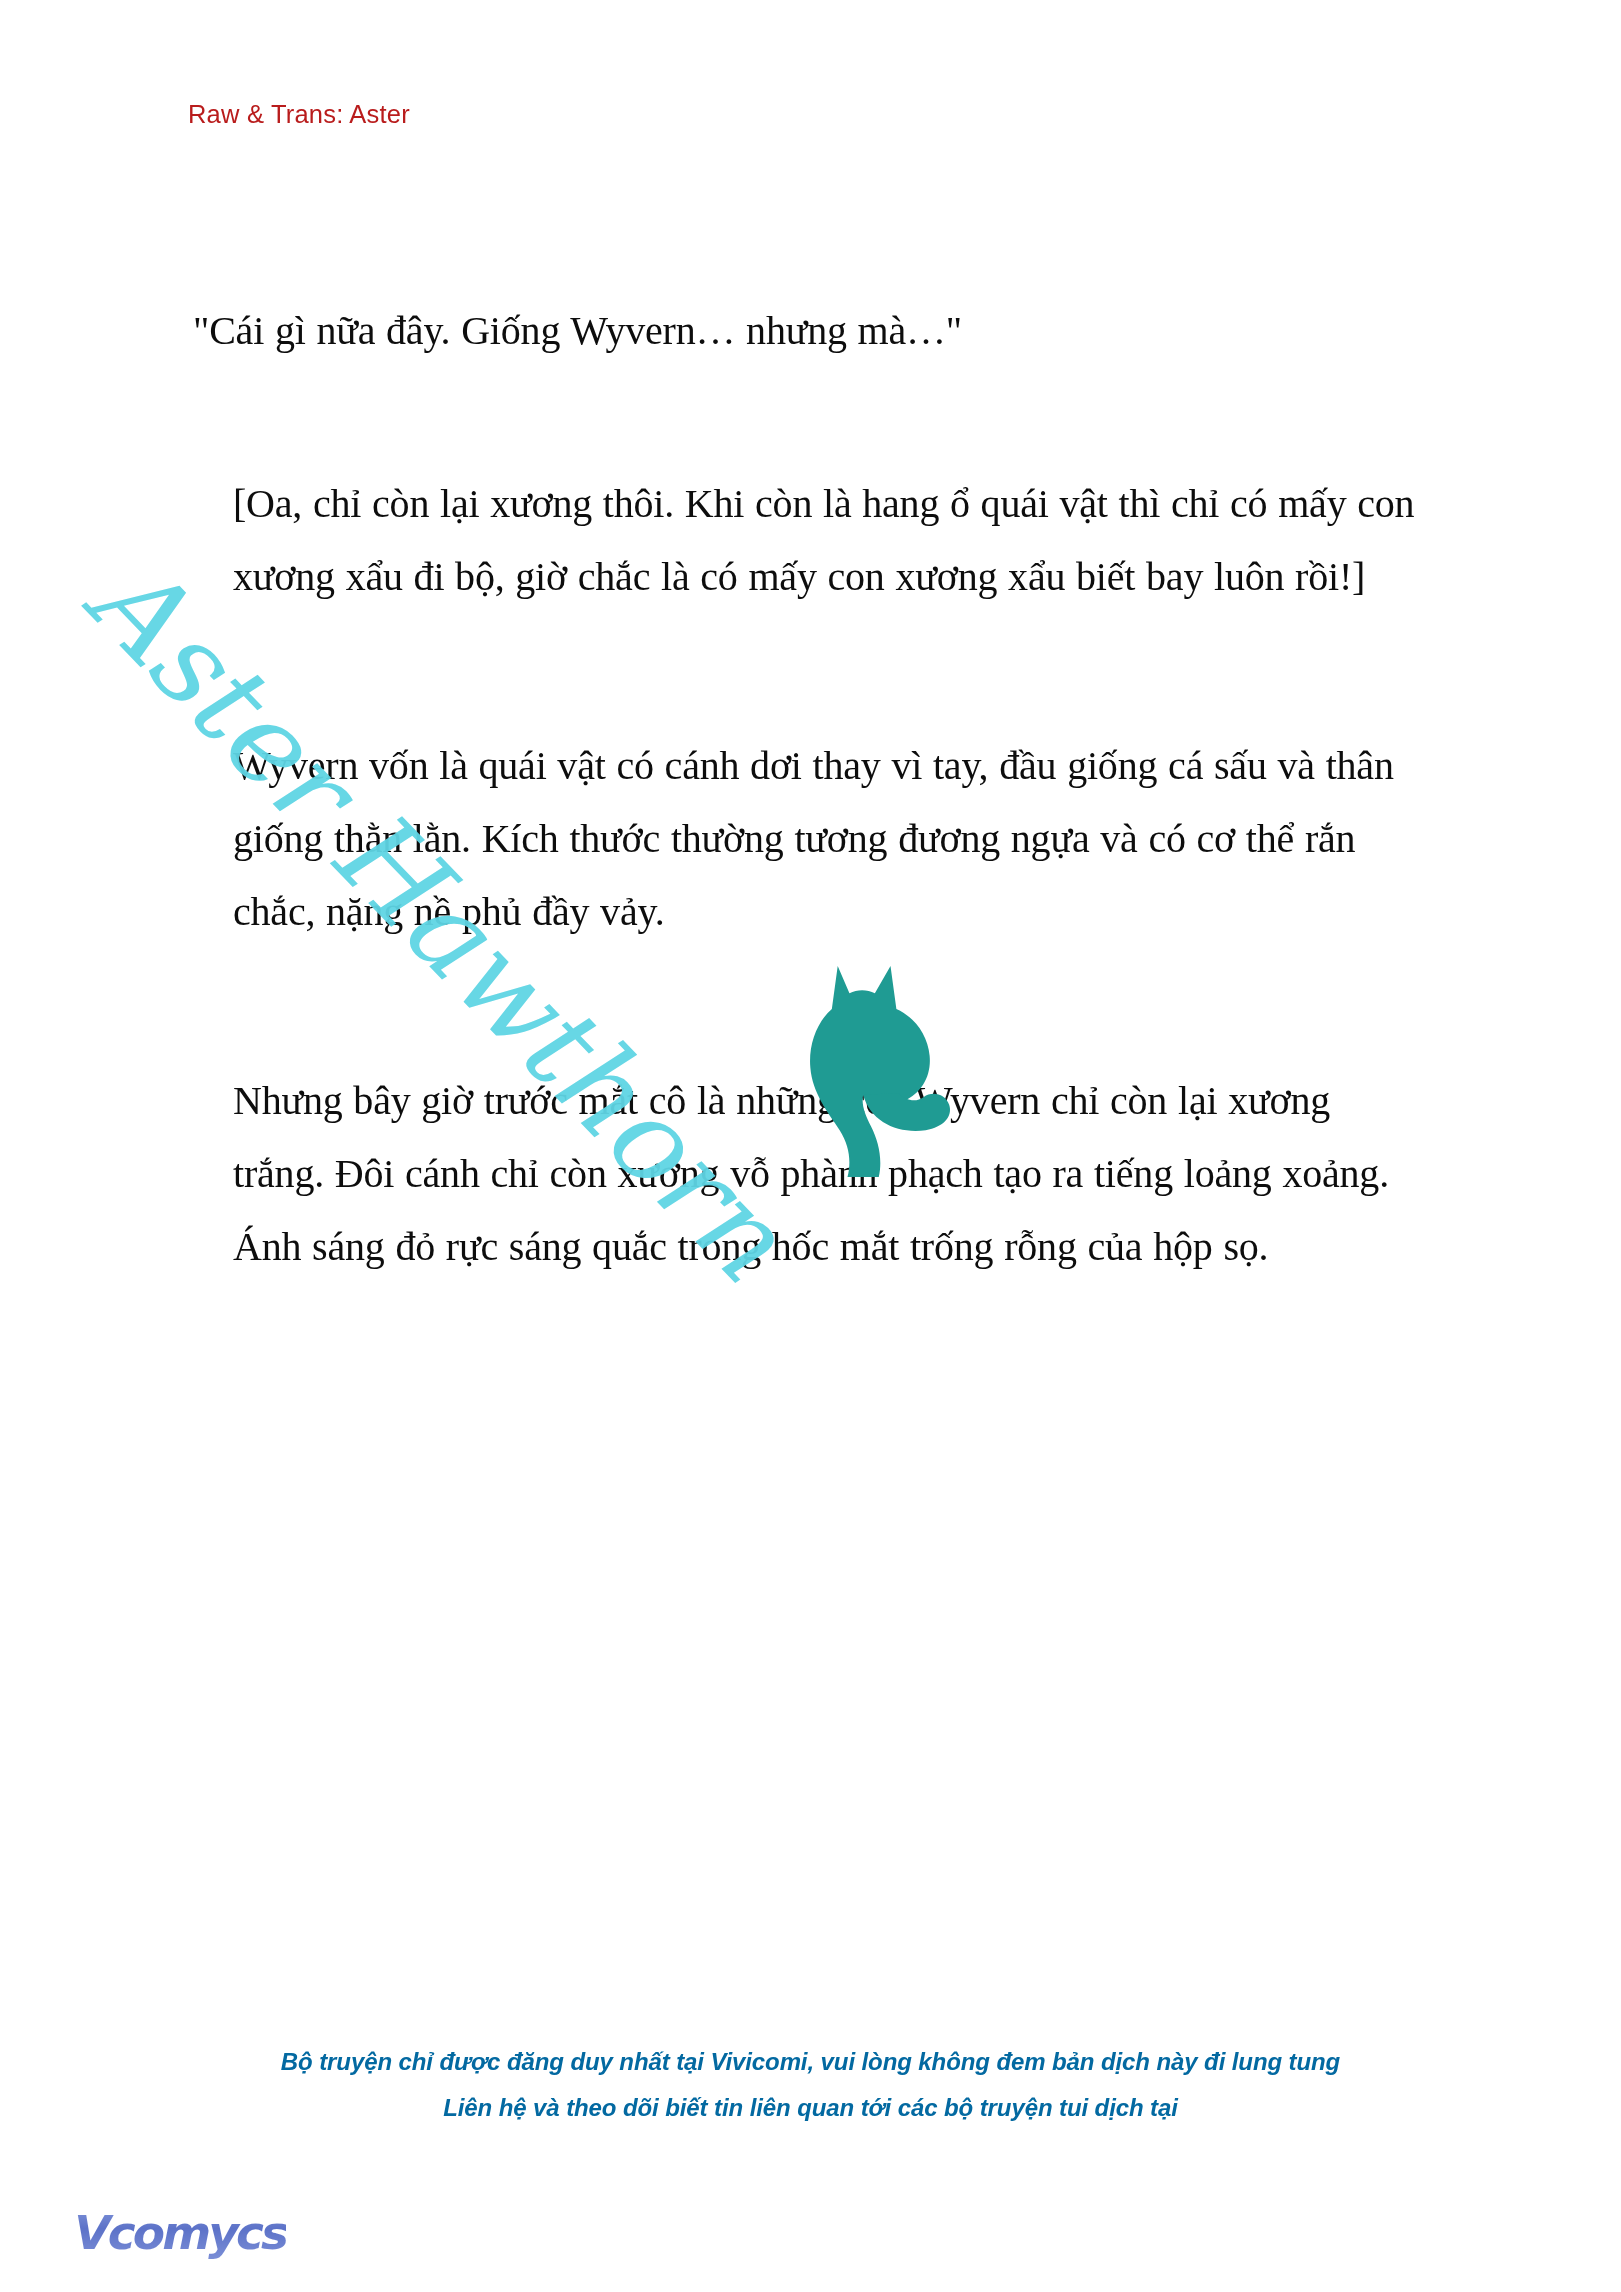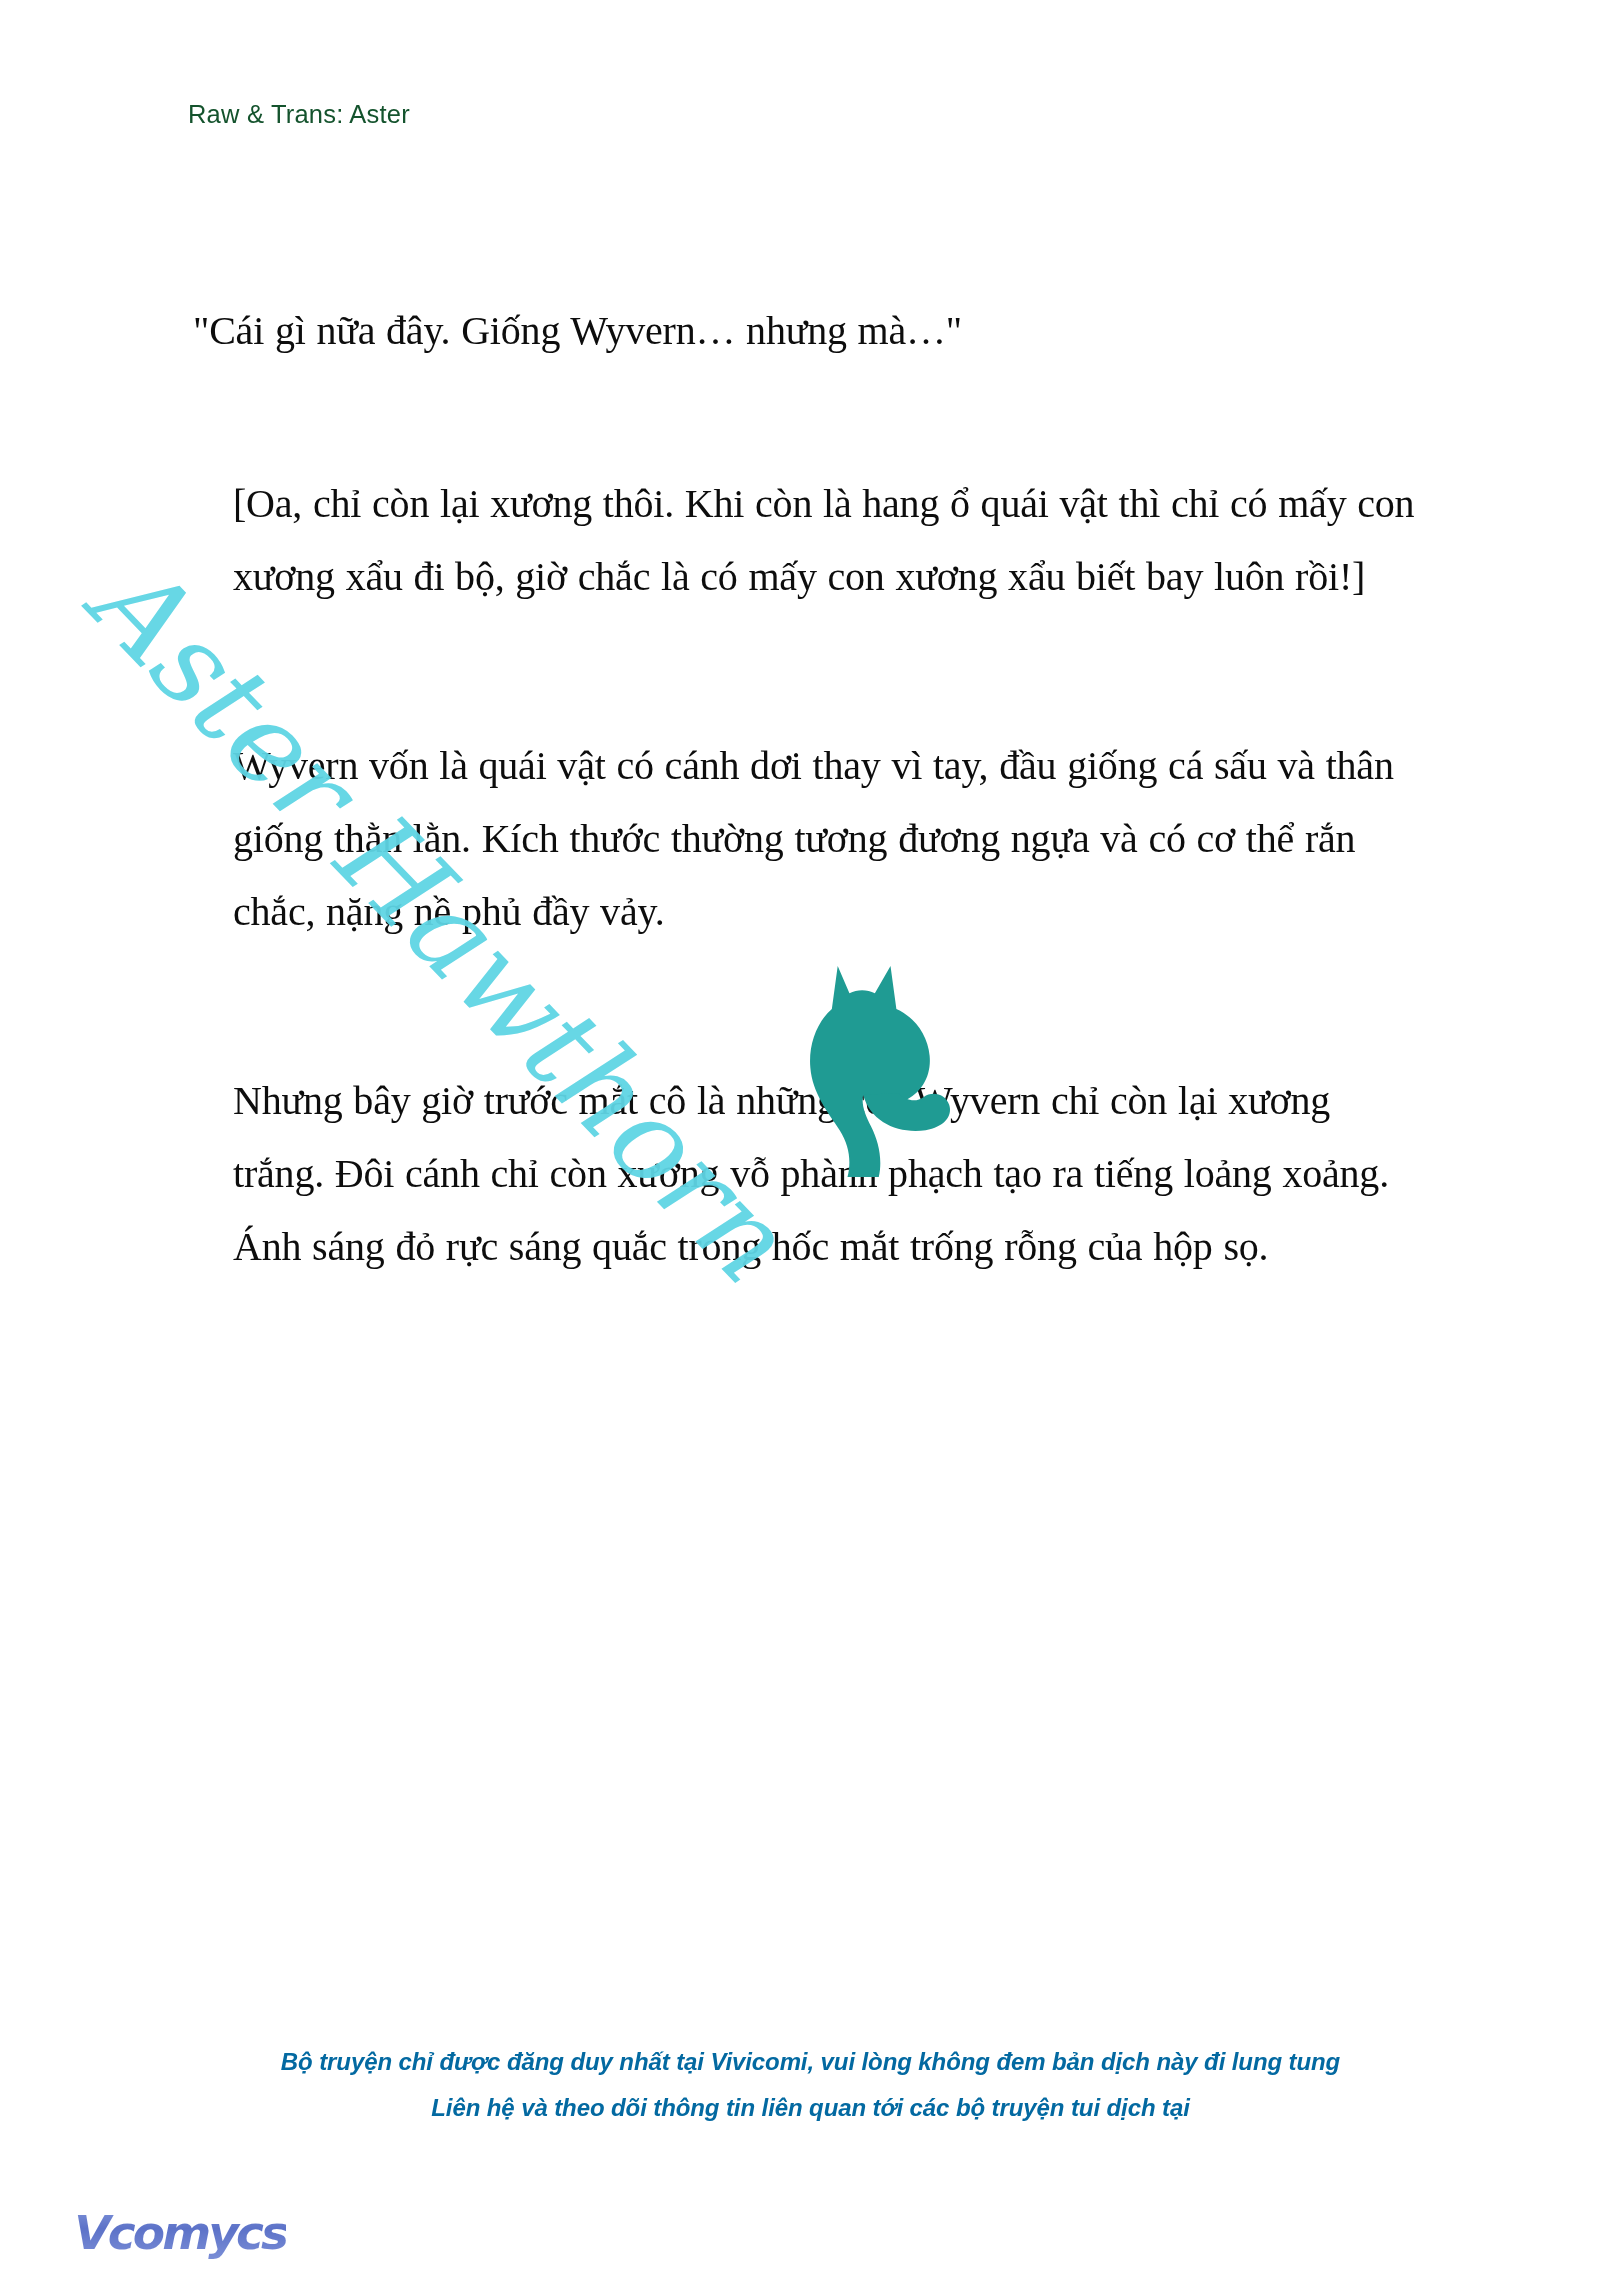--- a/index.html
+++ b/index.html
@@ -21,21 +21,21 @@
     background: #ffffff;
   }
 
   
   .header {
     position: absolute;
     top: 100px;
     left: 188px;
     font-family: "Liberation Sans", sans-serif;
     font-size: 25.5px;
-    color: #14532d;
+    color: #b91c1c;
     letter-spacing: 0.2px;
     white-space: nowrap;
   }
 
   
   .content {
     position: absolute;
     top: 294px;
     left: 193px;
     width: 1225px;
@@ -146,21 +146,21 @@
                C86 160 82 150 84 140 C96 150 112 152 126 146
                C144 138 154 120 152 100 C150 78 136 60 118 52
                L112 8 L96 36 C88 32 78 32 70 36 Z" fill="#1f9b93"></path>
       <path d="M84 140 C92 168 120 180 148 176 C166 173 176 162 172 150
                C168 138 154 136 146 142 C138 148 128 146 120 138 Z" fill="#1f9b93"></path>
     </svg>
   </div>
 
   <div class="footer">
     <div>Bộ truyện chỉ được đăng duy nhất tại Vivicomi, vui lòng không đem bản dịch này đi lung tung</div>
-    <div>Liên hệ và theo dõi thông tin liên quan tới các bộ truyện tui dịch tại</div>
+    <div>Liên hệ và theo dõi biết tin liên quan tới các bộ truyện tui dịch tại</div>
   </div>
 
   <div class="logo">
     <div class="logo-text">Vcomycs</div>
   </div>
 
 </div>
 
 
 </body></html>

